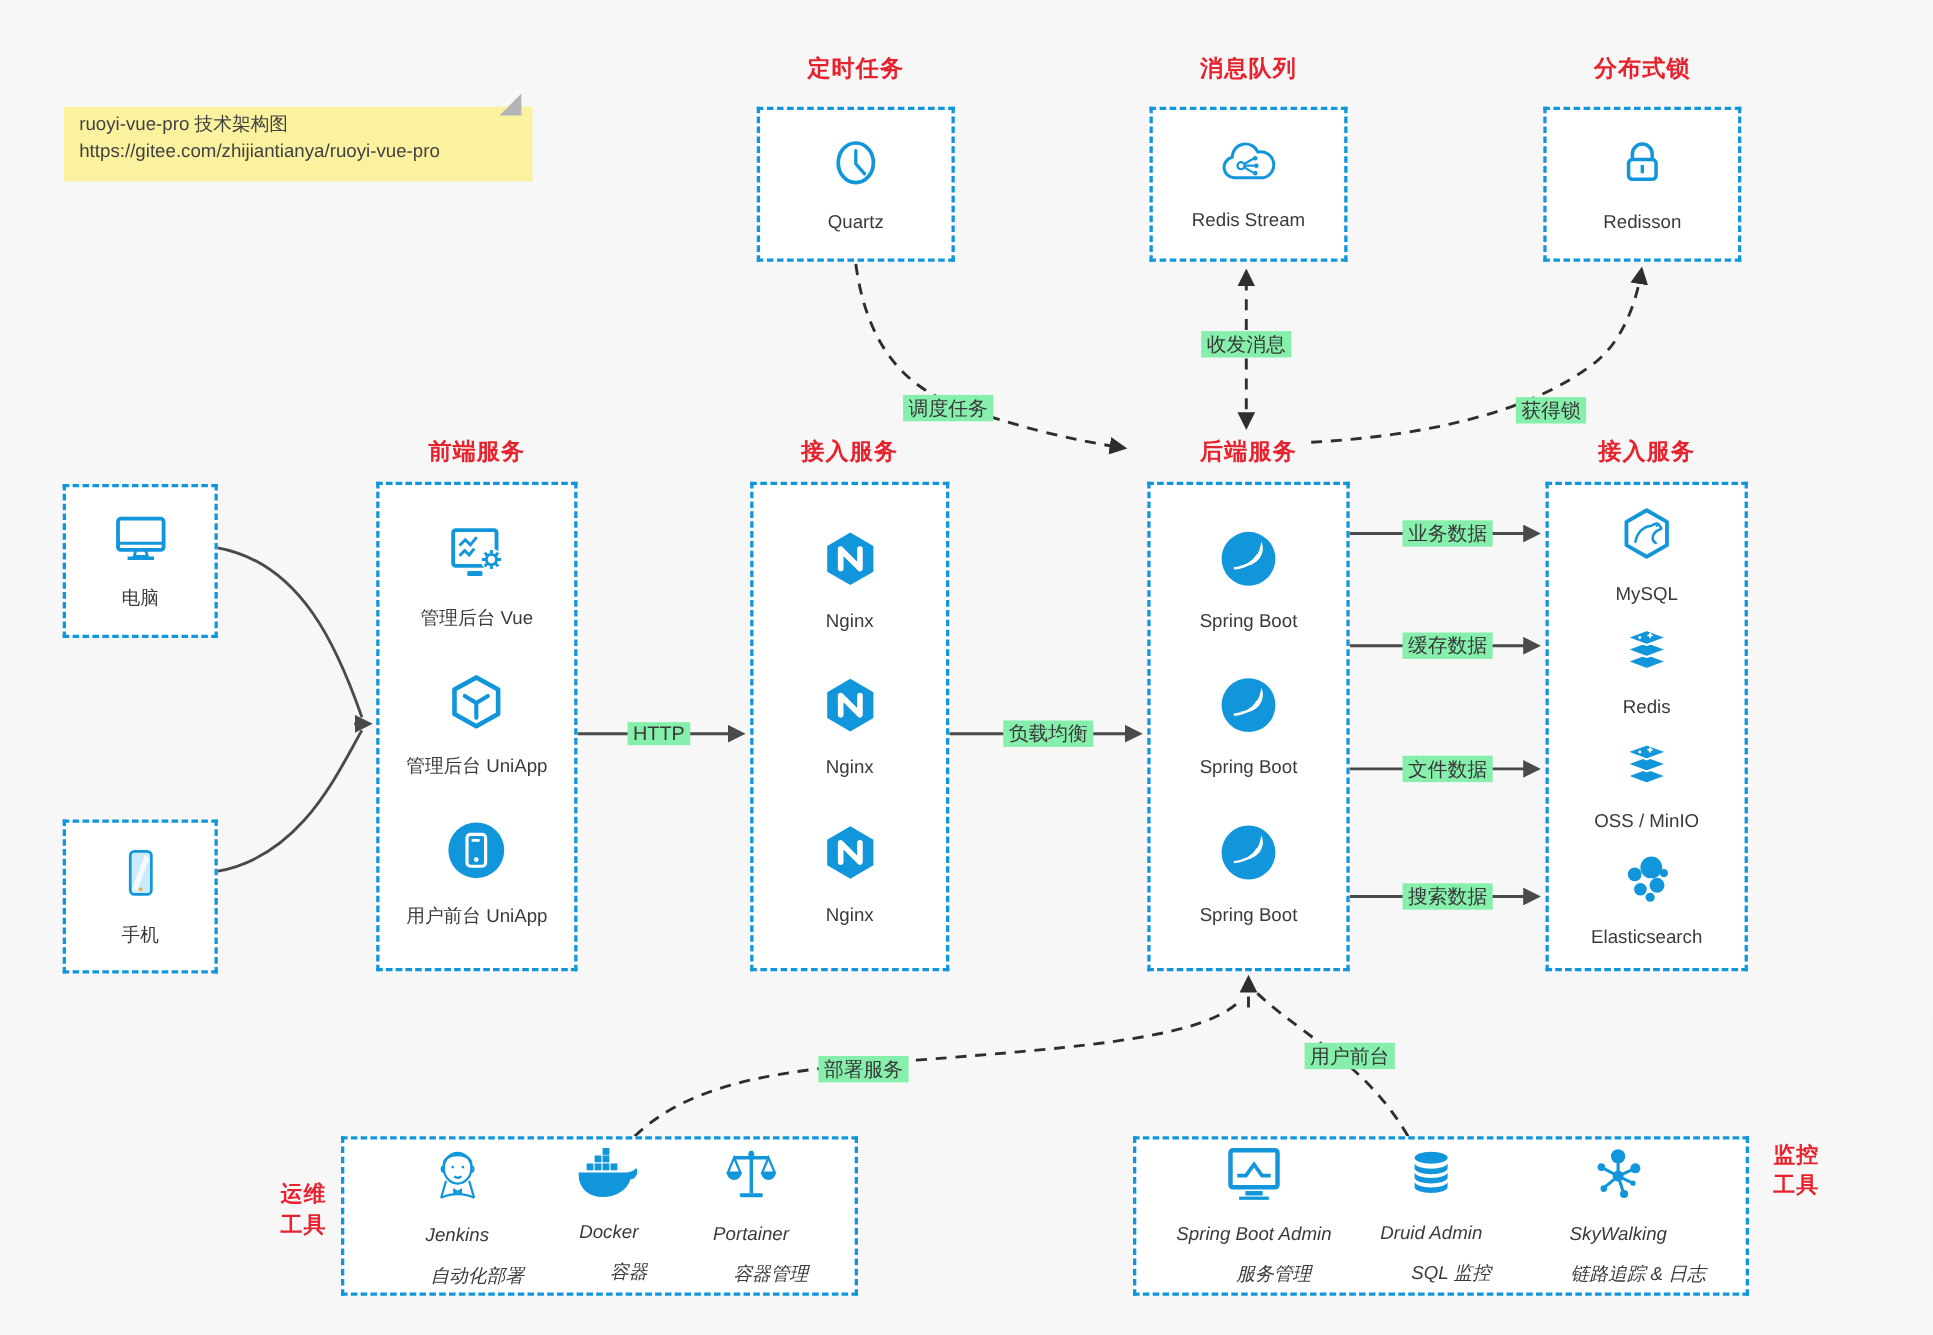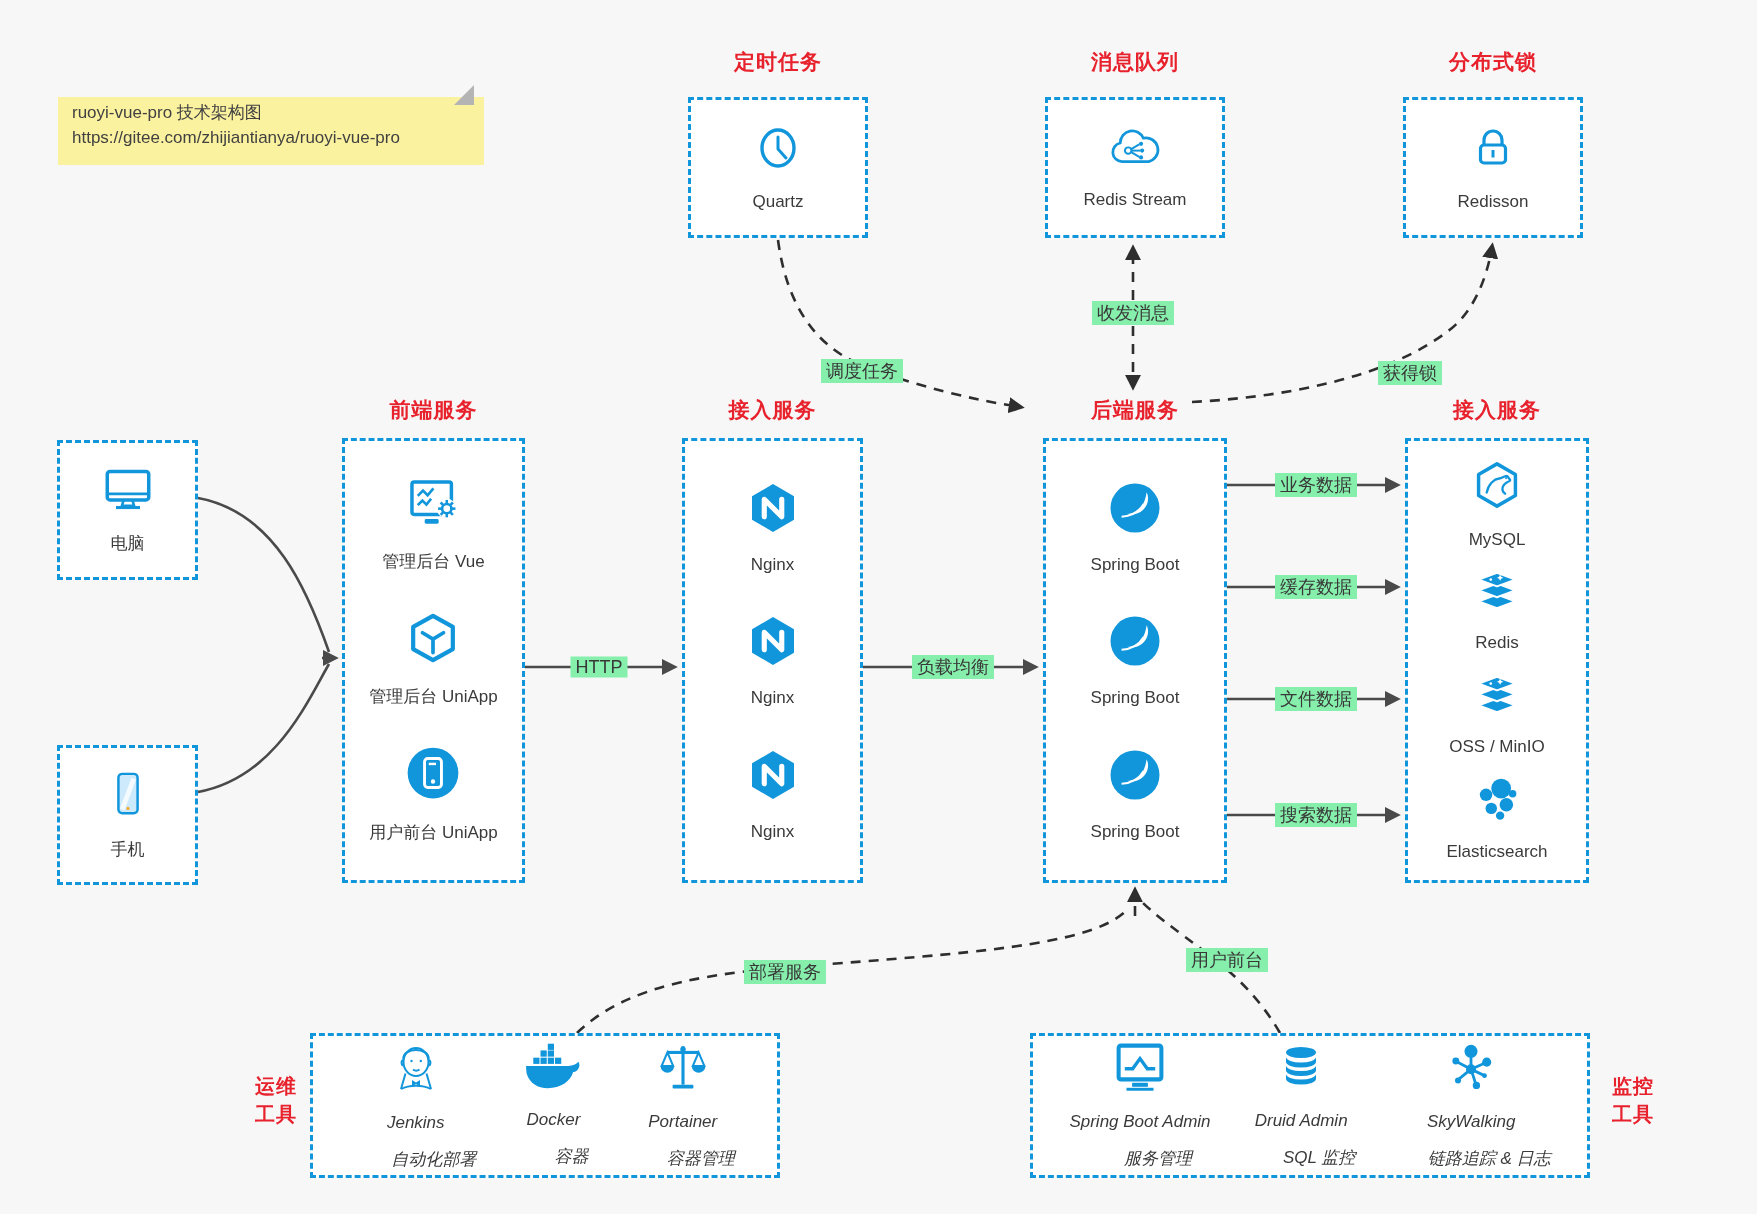--- a/index.html
+++ b/index.html
@@ -85,21 +85,21 @@
   <div class="gtitle" style="left:1403px;top:48px;width:180px">分布式锁</div>
   <div class="gtitle" style="left:342px;top:396px;width:183px">前端服务</div>
   <div class="gtitle" style="left:682px;top:396px;width:181px">接入服务</div>
   <div class="gtitle" style="left:1043px;top:396px;width:184px">后端服务</div>
   <div class="gtitle" style="left:1405px;top:396px;width:184px">接入服务</div>
 
   <div class="sidetitle" style="left:243px;top:1072px;width:66px">
     <div>运维</div>
     <div>工具</div>
   </div>
-  <div class="sidetitle" style="left:1600px;top:1072px;width:66px">
+  <div class="sidetitle" style="left:1600px;top:1036px;width:66px">
     <div>监控</div>
     <div>工具</div>
   </div>
 
   <div class="gbox col" style="left:688px;top:97px;width:180px;height:141px">
     <div class="item">
       <span class="icon">
         <svg width="48" height="50" viewBox="0 0 48 50" fill="none" stroke="#1296db">
           <ellipse cx="24" cy="25" rx="16" ry="18" stroke-width="3.4"></ellipse>
           <path d="M24 14 L24 26 L32 35" stroke-width="3" stroke-linecap="round" stroke-linejoin="round"></path>

